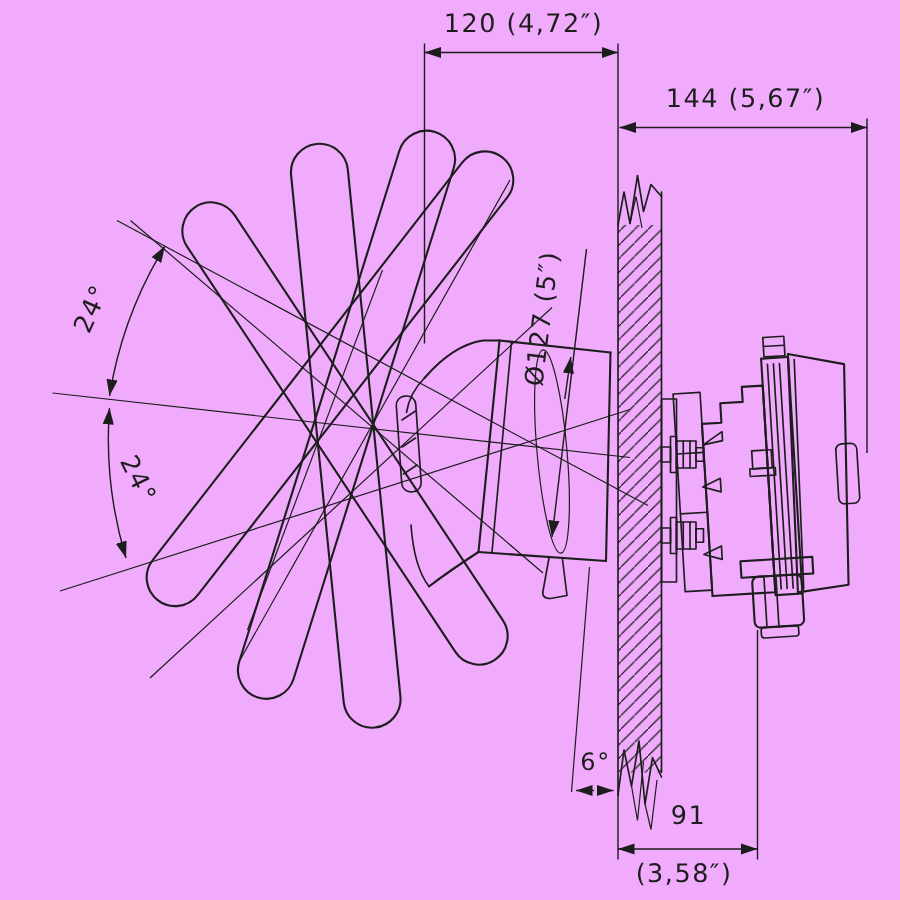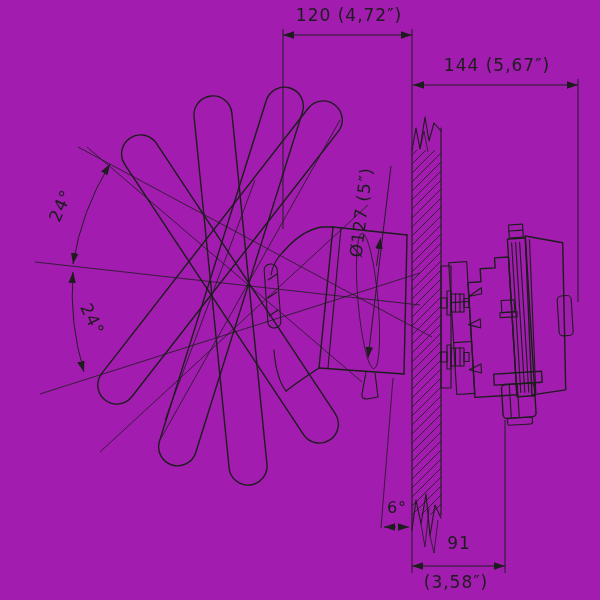--- a/index.html
+++ b/index.html
@@ -1,16 +1,16 @@
 <!DOCTYPE html>
 <html><head>
 <meta charset="utf-8">
 <style>
   html,body{margin:0;padding:0;background:#fff;}
-  .canvas{position:relative;width:600px;height:600px;background:#a21caf;overflow:hidden;}
+  .canvas{position:relative;width:600px;height:600px;background:#f0abfc;overflow:hidden;}
   svg{position:absolute;inset:0;}
   svg text{font-family:"DejaVu Sans", sans-serif;fill:#1d1d1d;}
   .dimtext{font-size:17px;letter-spacing:1px;}
   .smalltext{font-size:16px;letter-spacing:1px;}
   .obj{stroke:#1d1d1d;stroke-width:1.4;fill:none;stroke-linejoin:round;stroke-linecap:round;}
   .obj2{stroke:#1d1d1d;stroke-width:1.1;fill:none;stroke-linejoin:round;stroke-linecap:round;}
   .thin{stroke:#1d1d1d;stroke-width:0.8;fill:none;}
   .dim{stroke:#1d1d1d;stroke-width:0.95;fill:none;}
   .arrfill{fill:#1d1d1d;stroke:none;}
 </style>

